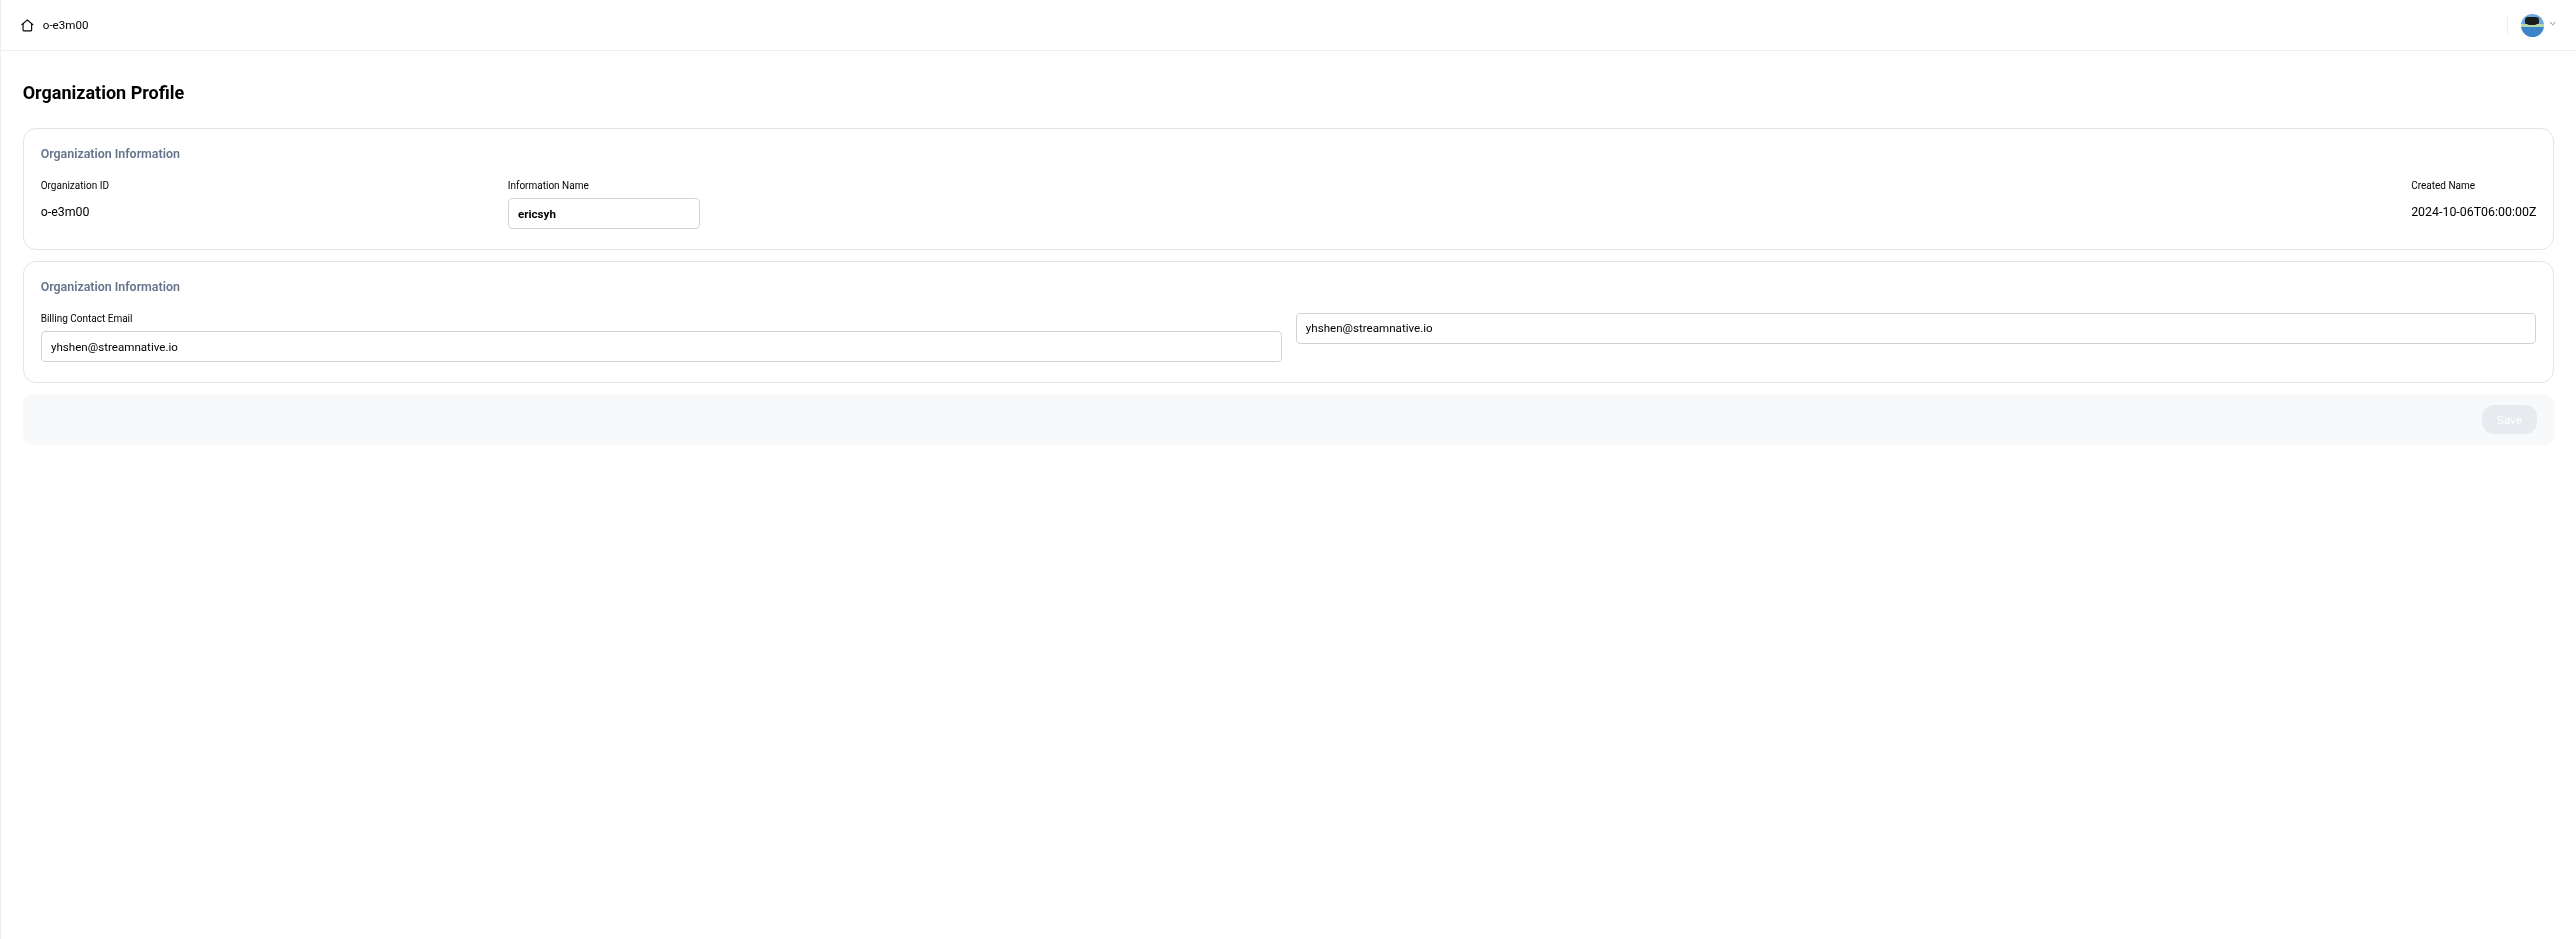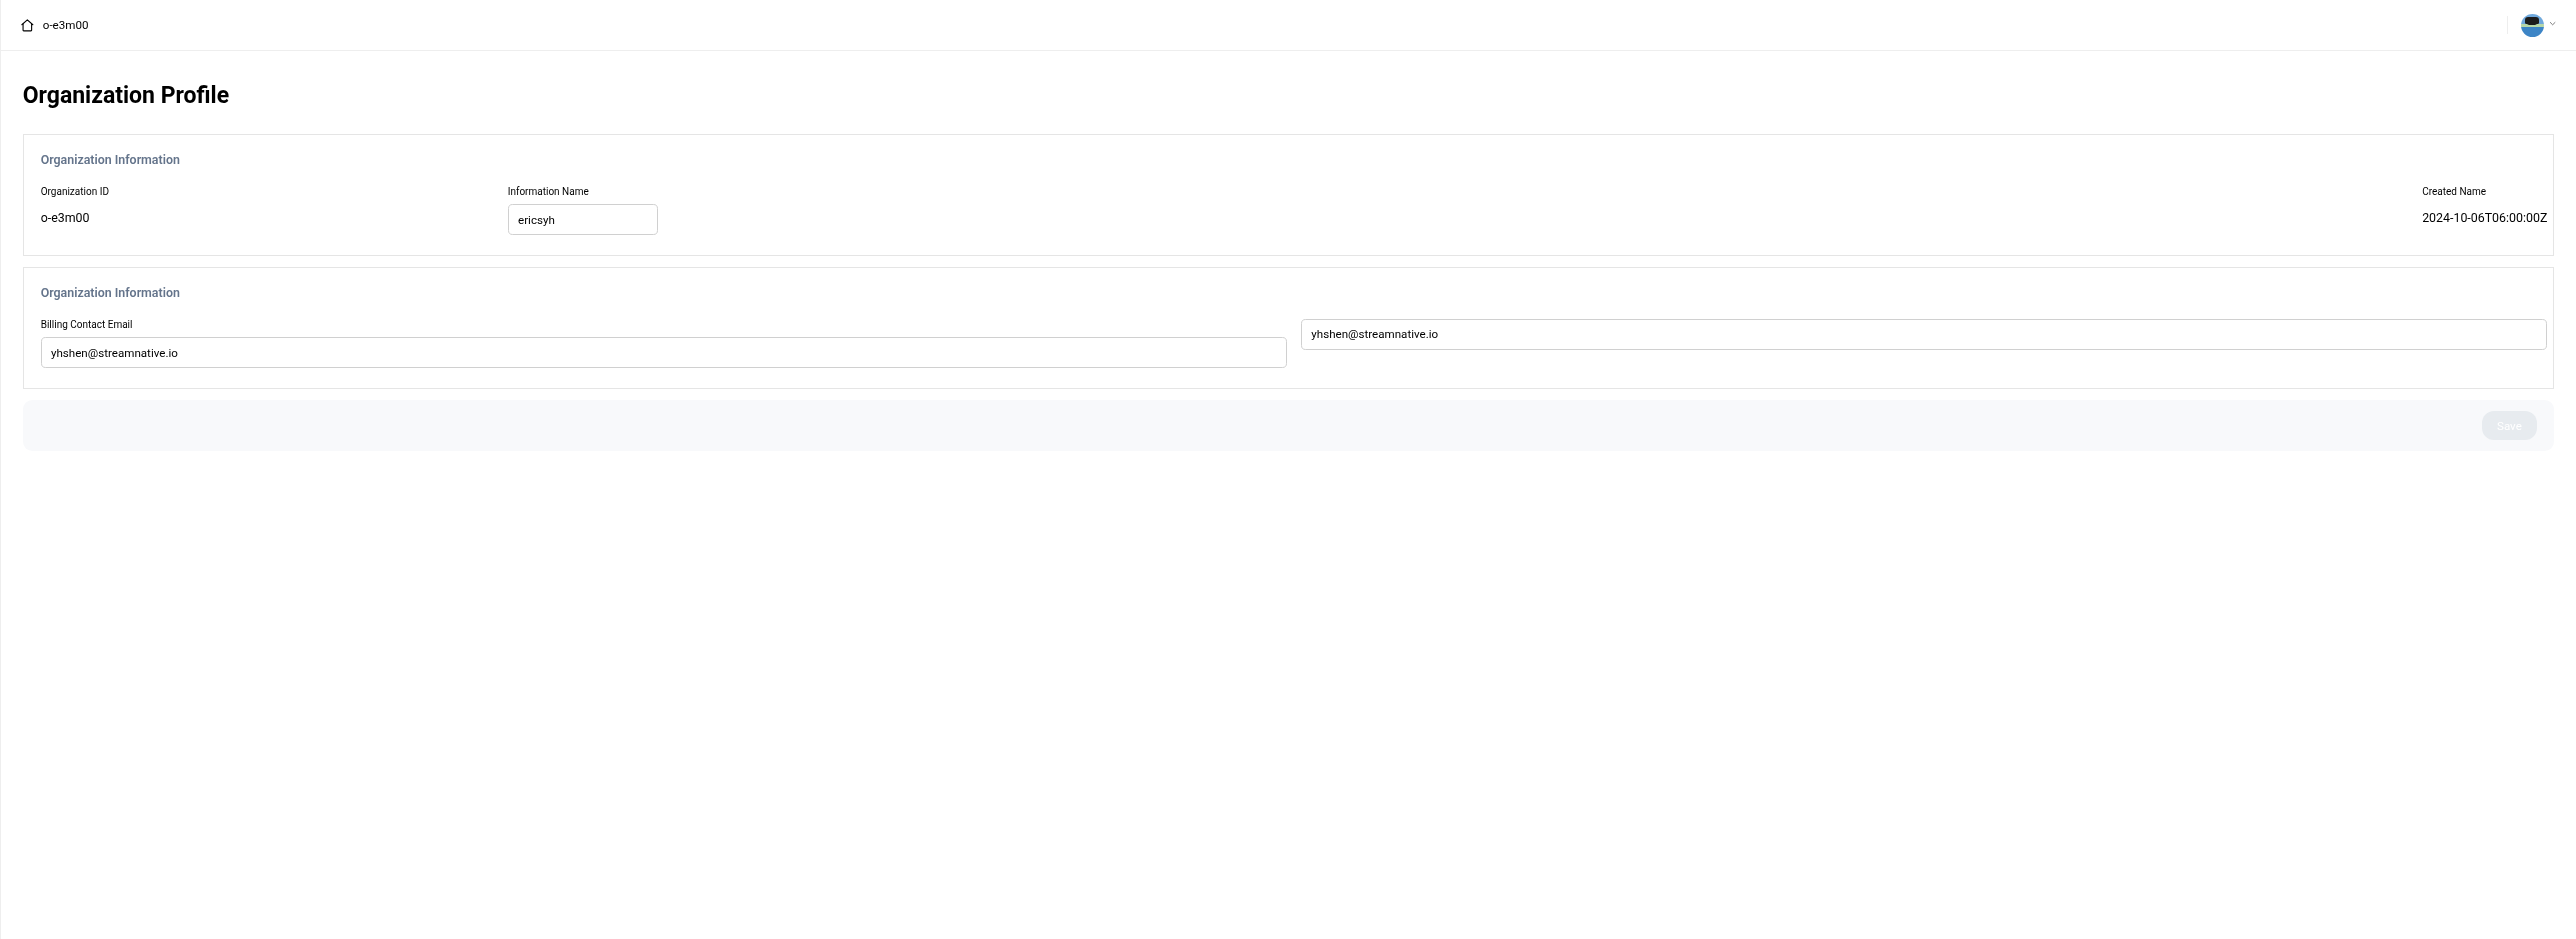--- a/index.html
+++ b/index.html
@@ -83,29 +83,29 @@
       height: 3.9px;
       background: #1c1c1c;
       position: absolute;
       top: 7.7px;
       border-radius: 0 0 2.3px 2.3px;
     }
     .content {
       padding: 31px 21.7px 21.7px 21.7px;
     }
     .page-title {
-      font-size: 23px;
+      font-size: 18px;
       font-weight: 700;
       margin-bottom: 25px;
       color: #000;
     }
     .card {
       border: 0.8px solid #e5e5e5;
-      border-radius: 0;
-      padding: 17px 6px 20px 17px;
+      border-radius: 13px;
+      padding: 17px 17px 20px 17px;
       margin-bottom: 10.8px;
     }
     .card-title {
       color: #64748b;
       font-size: 12.4px;
       font-weight: 600;
       margin-bottom: 18.6px;
     }
     .row1 {
       display: flex;
@@ -137,21 +137,22 @@
       height: 31px;
       border: 0.8px solid #d0d0d0;
       border-radius: 4.6px;
       padding: 0 9.3px;
       font-size: 11.6px;
       font-family: inherit;
       color: #000;
       outline: none;
     }
     .name-input {
-      width: 150px;
+      width: 192px;
+      font-weight: bold;
     }
     .row2 {
       display: flex;
       gap: 14px;
     }
     .col-half {
       flex: 1;
       display: flex;
       flex-direction: column;
     }

